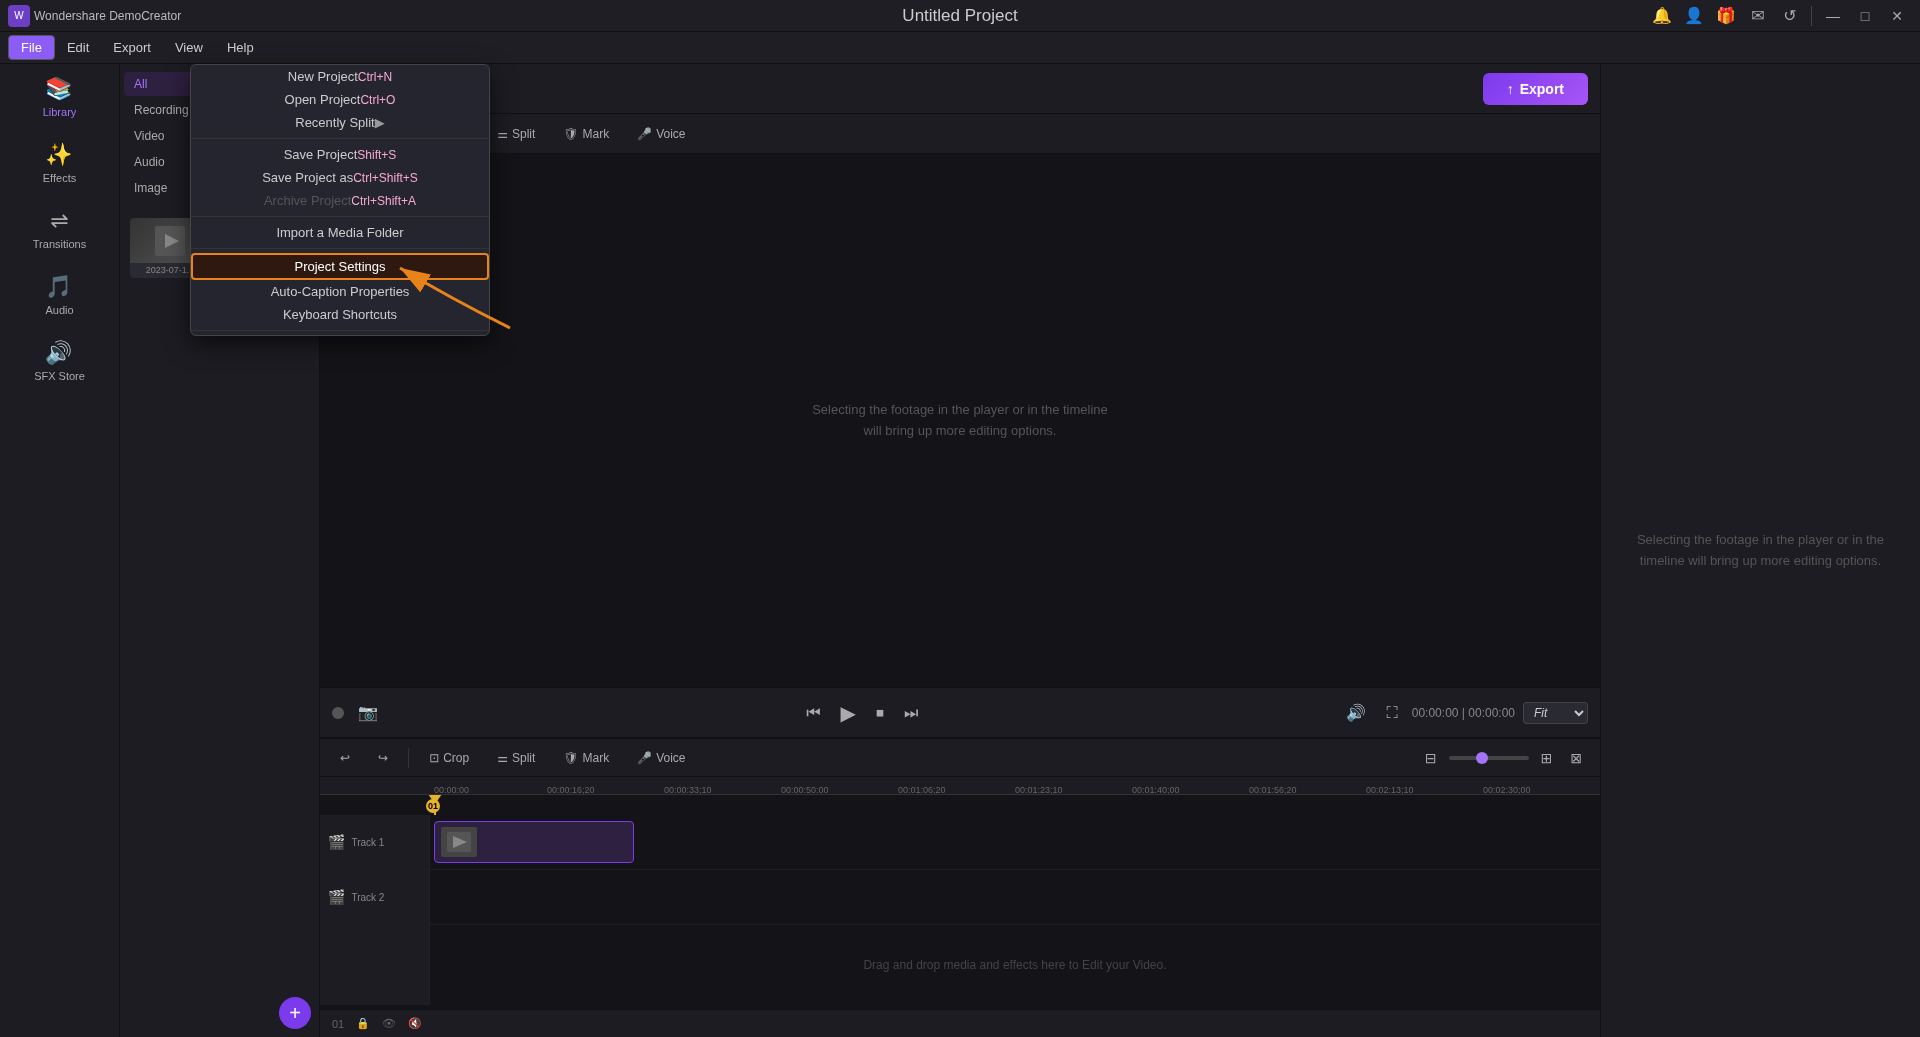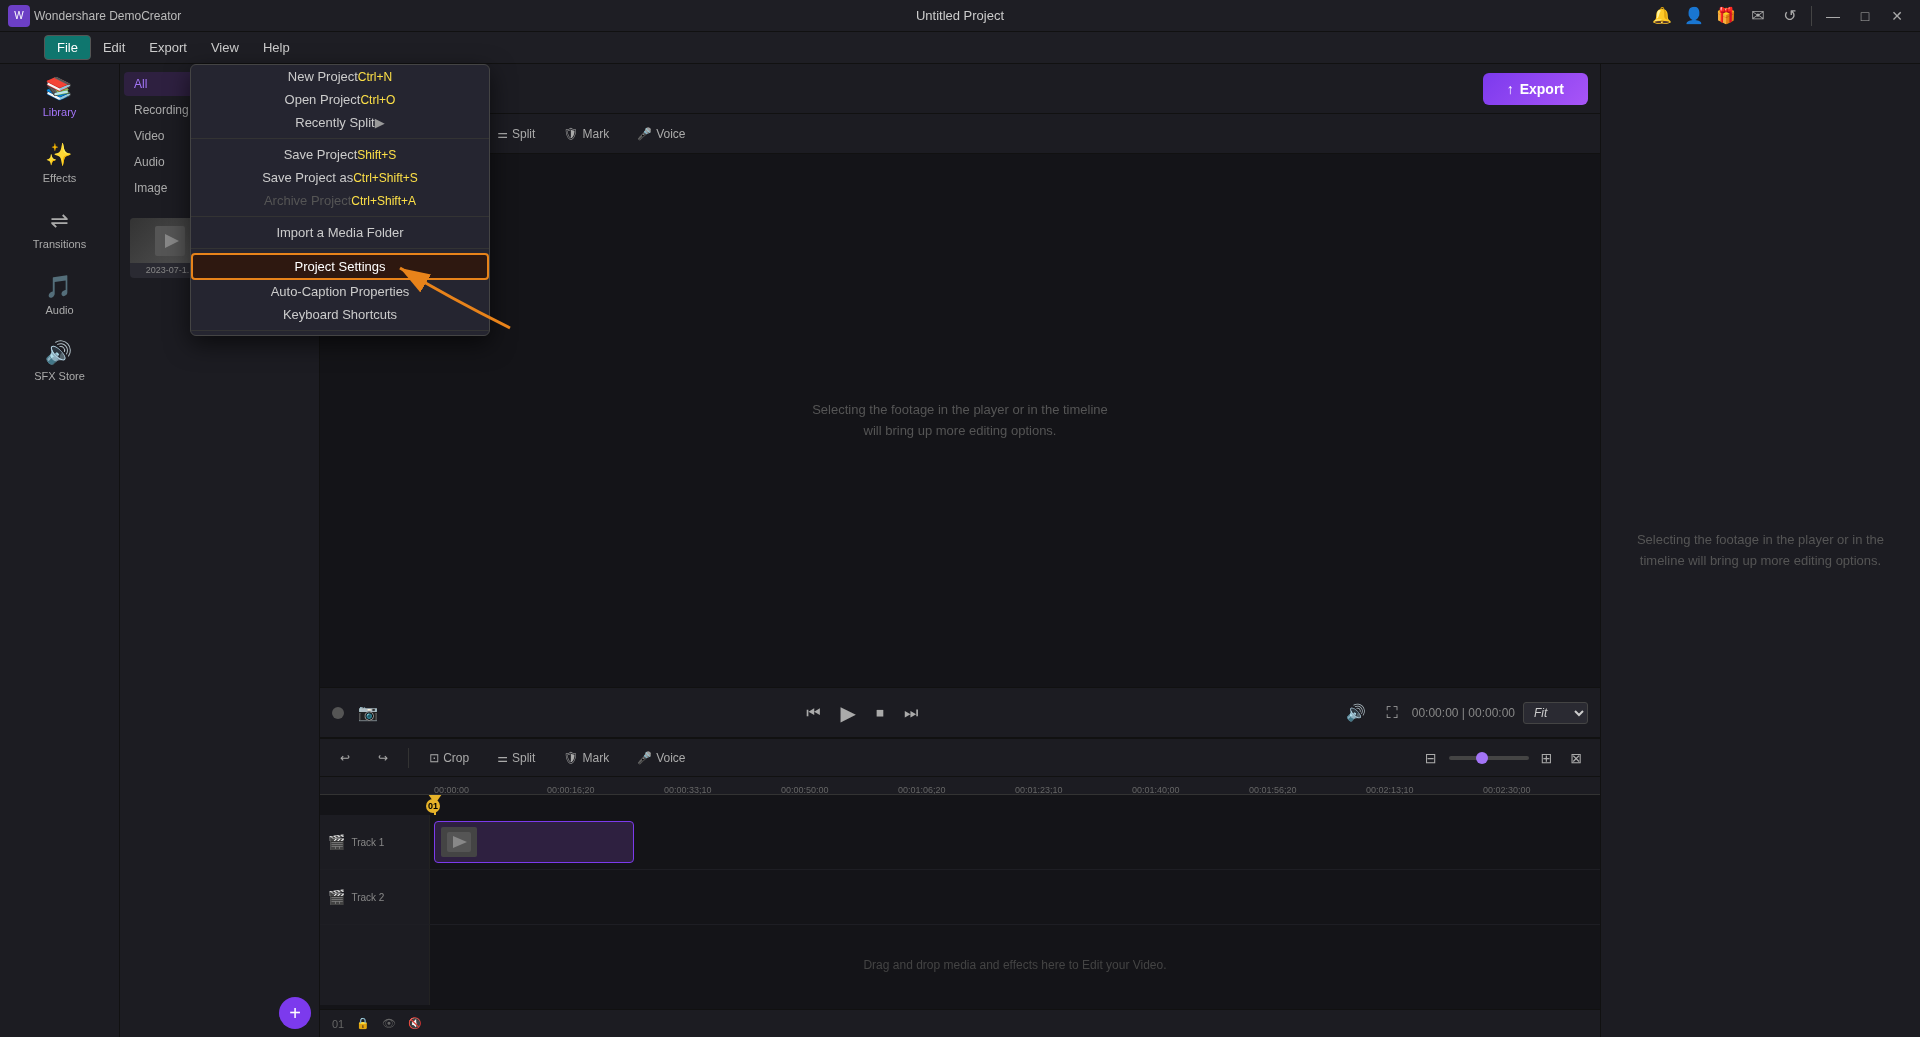--- a/index.html
+++ b/index.html
@@ -6,33 +6,33 @@
     body { width: 1920px; height: 1037px; background: #1a1a1f; color: #ccc; font-family: 'Segoe UI', sans-serif; font-size: 13px; overflow: hidden; }
 
     
     #titlebar {
       width: 100%; height: 32px; background: #1e1e24; display: flex; align-items: center; justify-content: space-between;
       border-bottom: 1px solid #111;
     }
     #titlebar-left { display: flex; align-items: center; gap: 4px; padding-left: 8px; }
     #titlebar-logo { width: 22px; height: 22px; background: #6c3fc5; border-radius: 4px; display: flex; align-items: center; justify-content: center; font-size: 10px; color: #fff; }
     #titlebar-appname { font-size: 12px; color: #bbb; }
-    #titlebar-center { position: absolute; left: 50%; transform: translateX(-50%); font-size: 13px; color: #ccc; }
+    #titlebar-center { position: absolute; left: 50%; transform: translateX(-50%); font-size: 17px; color: #ccc; }
     #titlebar-controls { display: flex; align-items: center; gap: 2px; padding-right: 8px; }
     .titlebar-btn { width: 30px; height: 22px; display: flex; align-items: center; justify-content: center; cursor: pointer; color: #aaa; font-size: 14px; border-radius: 3px; }
 
     
     #menubar {
       width: 100%; height: 32px; background: #1e1e24; display: flex; align-items: center; padding: 0 8px;
       border-bottom: 1px solid #111;
     }
     .menu-item {
       padding: 4px 12px; cursor: pointer; color: #ccc; border-radius: 4px; font-size: 13px;
     }
-    .menu-item.active { background: #0f766e; border: 1px solid #555; color: #fff; margin-left: 36px; }
+    .menu-item.active { background: #8b5cf6; border: 1px solid #555; color: #fff; }
 
     
     #main-content {
       display: flex; width: 100%; height: calc(1037px - 32px - 32px);
     }
 
     
     #sidebar {
       width: 120px; background: #1c1c22; border-right: 1px solid #111; display: flex; flex-direction: column;
     }
@@ -142,21 +142,21 @@
       position: absolute; top: 64px; left: 190px; z-index: 1000;
       background: #252530; border: 1px solid #444; border-radius: 6px;
       box-shadow: 0 8px 24px rgba(0,0,0,0.6); min-width: 300px; overflow: hidden;
     }
     .dd-item {
       display: flex; justify-content: center; align-items: center;
       padding: 4px 16px; cursor: pointer; color: #ccc; font-size: 13px;
     }
     .dd-item.highlighted { background: #3a2060; color: #fff; }
     .dd-item.disabled { color: #555; cursor: default; }
-    .dd-shortcut { color: #fde047; font-size: 12px; }
+    .dd-shortcut { color: #f9a8d4; font-size: 12px; }
     .dd-arrow { color: #999; }
     .dd-separator { height: 1px; background: #333; margin: 4px 0; }
 
     
     #arrow-annotation {
       position: absolute; top: 258px; left: 390px; z-index: 2000; pointer-events: none;
     }
     .arrow-svg { overflow: visible; }
 
     

